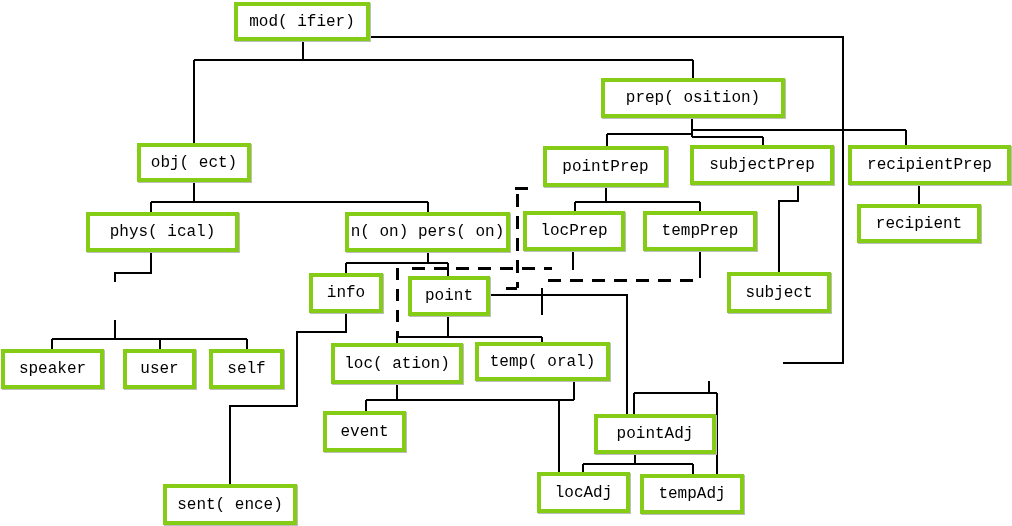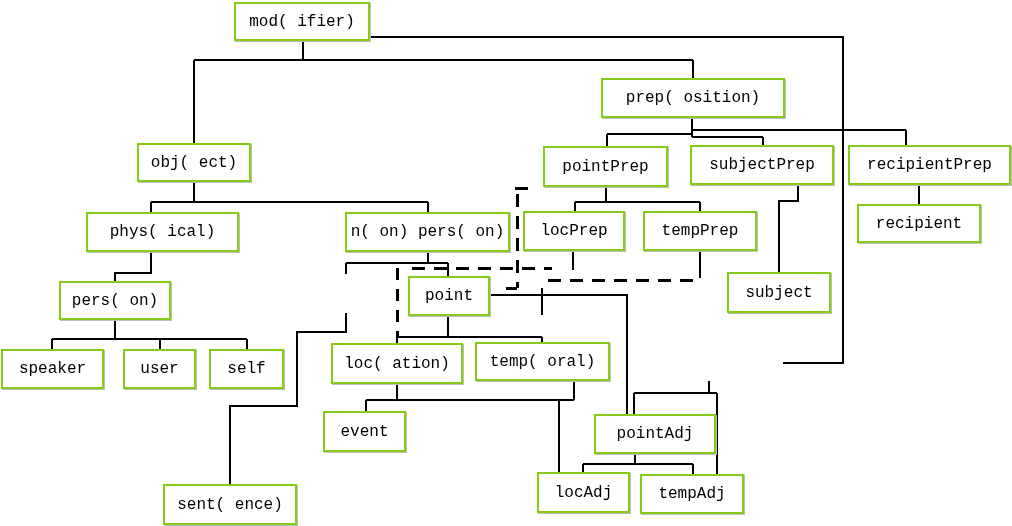--- a/index.html
+++ b/index.html
@@ -8,21 +8,21 @@
     width: 1012px;
     height: 526px;
     background: #ffffff;
     overflow: hidden;
     font-family: "Liberation Mono", "DejaVu Sans Mono", monospace;
   }
   #wires { position: absolute; left: 0; top: 0; }
   .node {
     position: absolute;
     box-sizing: border-box;
-    border: 2px solid #84cc16;
+    border: 4px solid #84cc16;
     background: #ffffff;
     color: #000000;
     display: flex;
     align-items: center;
     justify-content: center;
     font-size: 16px;
     line-height: 1;
     white-space: pre;
     box-shadow: 1px 1px 0 #bdbdbd;
   }
@@ -68,21 +68,21 @@
   <div class="node" style="left:601px;top:78px;width:184px;height:40px">prep( osition)</div>
   <div class="node" style="left:137px;top:143px;width:114px;height:39px">obj( ect)</div>
   <div class="node" style="left:543px;top:146px;width:125px;height:41px">pointPrep</div>
   <div class="node" style="left:690px;top:145px;width:144px;height:40px">subjectPrep</div>
   <div class="node" style="left:848px;top:145px;width:163px;height:40px">recipientPrep</div>
   <div class="node" style="left:86px;top:212px;width:153px;height:40px">phys( ical)</div>
   <div class="node" style="left:345px;top:212px;width:165px;height:40px">n( on) pers( on)</div>
   <div class="node" style="left:523px;top:211px;width:102px;height:40px">locPrep</div>
   <div class="node" style="left:643px;top:211px;width:114px;height:40px">tempPrep</div>
   <div class="node" style="left:857px;top:204px;width:124px;height:39px">recipient</div>
-  <div class="node" style="left:59px;top:281px;width:112px;height:39px">pers( on)</div>
+  <div class="node" style="left:309px;top:273px;width:74px;height:40px">info</div>
   <div class="node" style="left:408px;top:276px;width:82px;height:40px">point</div>
   <div class="node" style="left:727px;top:272px;width:104px;height:41px">subject</div>
   <div class="node" style="left:1px;top:349px;width:103px;height:40px">speaker</div>
   <div class="node" style="left:123px;top:349px;width:73px;height:40px">user</div>
   <div class="node" style="left:209px;top:349px;width:75px;height:40px">self</div>
   <div class="node" style="left:331px;top:343px;width:132px;height:41px">loc( ation)</div>
   <div class="node" style="left:475px;top:342px;width:135px;height:39px">temp( oral)</div>
   <div class="node" style="left:323px;top:411px;width:83px;height:41px">event</div>
   <div class="node" style="left:594px;top:414px;width:122px;height:40px">pointAdj</div>
   <div class="node" style="left:163px;top:484px;width:134px;height:41px">sent( ence)</div>

